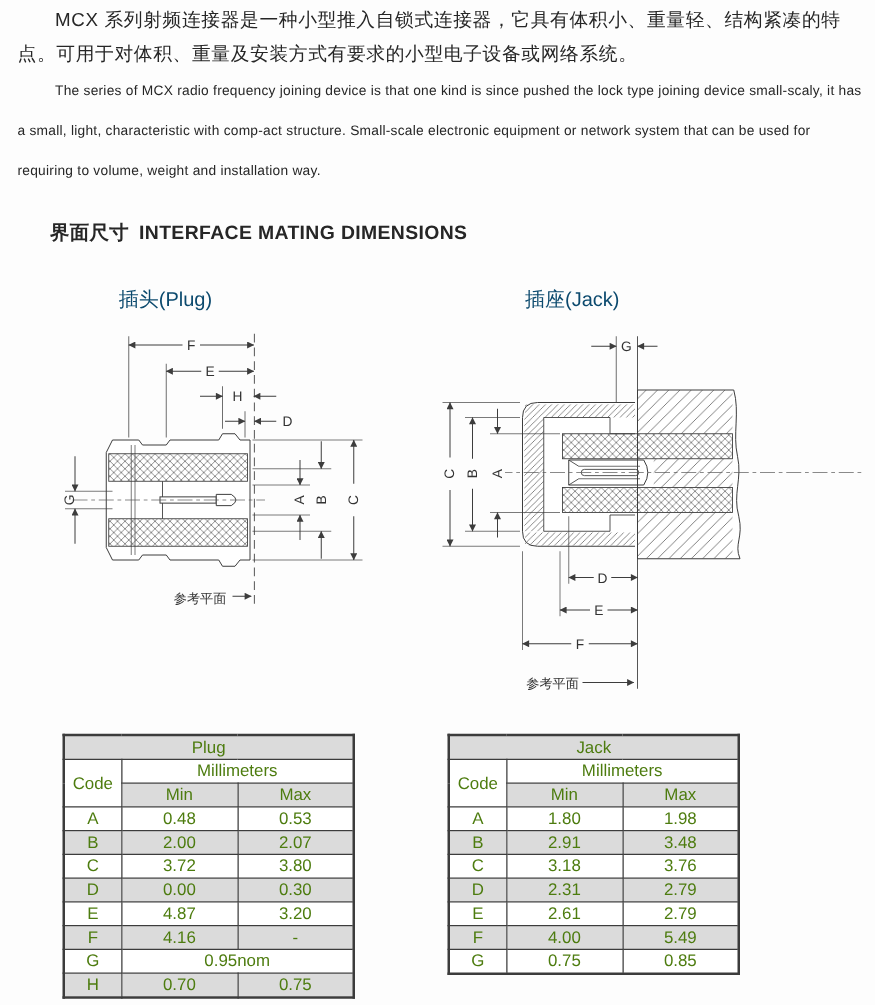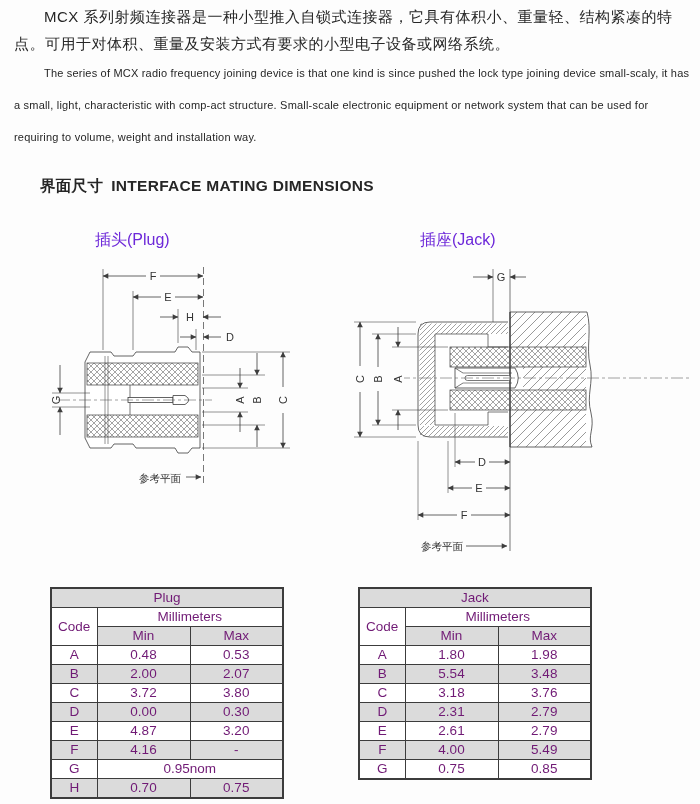--- a/index.html
+++ b/index.html
@@ -7,29 +7,29 @@
         font-family:"Liberation Sans","DejaVu Sans",sans-serif;color:#262626;}
   
   #intro{position:absolute;left:14px;top:3px;width:682px;}
   #intro p{margin:0;text-indent:30px;}
   .zh{font-size:15px;line-height:27px;letter-spacing:.5px;}
   .en{font-size:11px;line-height:32px;letter-spacing:.2px;}
   
   #section-heading{position:absolute;left:10px;top:176px;font-size:15.5px;font-weight:bold;letter-spacing:.3px;margin-left:30px;}
   #section-heading .sp{margin-right:8px;}
   
-  .draw-title{position:absolute;top:230px;font-size:16px;color:#6d28d9;}
+  .draw-title{position:absolute;top:230px;font-size:16px;color:#0c4a6e;}
   #plug-title{left:95px;}
   #jack-title{left:420px;}
   .dwg{position:absolute;}
   #plug-svg{left:40px;top:255px;}
   #jack-svg{left:340px;top:255px;}
   
   table.dim-table{position:absolute;border-collapse:collapse;table-layout:fixed;width:232px;
-      font-size:13.5px;color:#701a75;background:#fff;}
+      font-size:13.5px;color:#4d7c0f;background:#fff;}
   table.dim-table th,table.dim-table td{border:1px solid #3c3c3c;text-align:center;
       height:18px;padding:0;font-weight:normal;line-height:18px;overflow:hidden;}
   table.dim-table{border:2px solid #3c3c3c;}
   table.dim-table .shade th{background:#dbdbdb;}
   table.dim-table tbody tr:nth-child(even) td{background:#dbdbdb;}
   #plug-table{left:50px;top:587px;}
   #jack-table{left:358px;top:587px;}
   svg text{font-family:"Liberation Sans","DejaVu Sans",sans-serif;font-size:11px;fill:#333;}
   svg .cjk{font-size:10.5px;fill:#333;}
 </style>
@@ -303,21 +303,21 @@
       </tr>
     </thead>
     <tbody>
       <tr>
           <td>A</td>
           <td>1.80</td>
           <td>1.98</td>
         </tr>
       <tr>
           <td>B</td>
-          <td>5.54</td>
+          <td>2.91</td>
           <td>3.48</td>
         </tr>
       <tr>
           <td>C</td>
           <td>3.18</td>
           <td>3.76</td>
         </tr>
       <tr>
           <td>D</td>
           <td>2.31</td>

